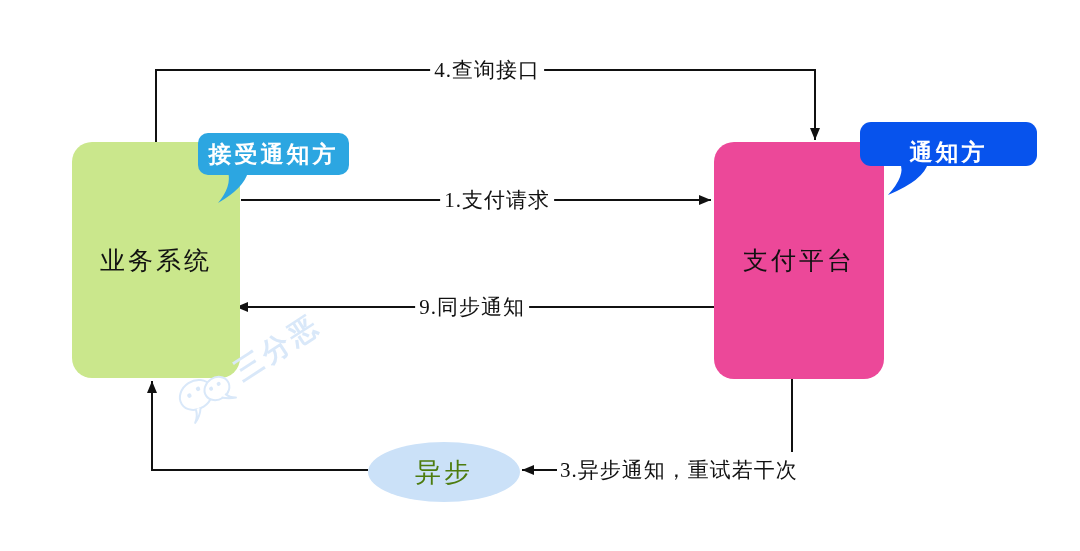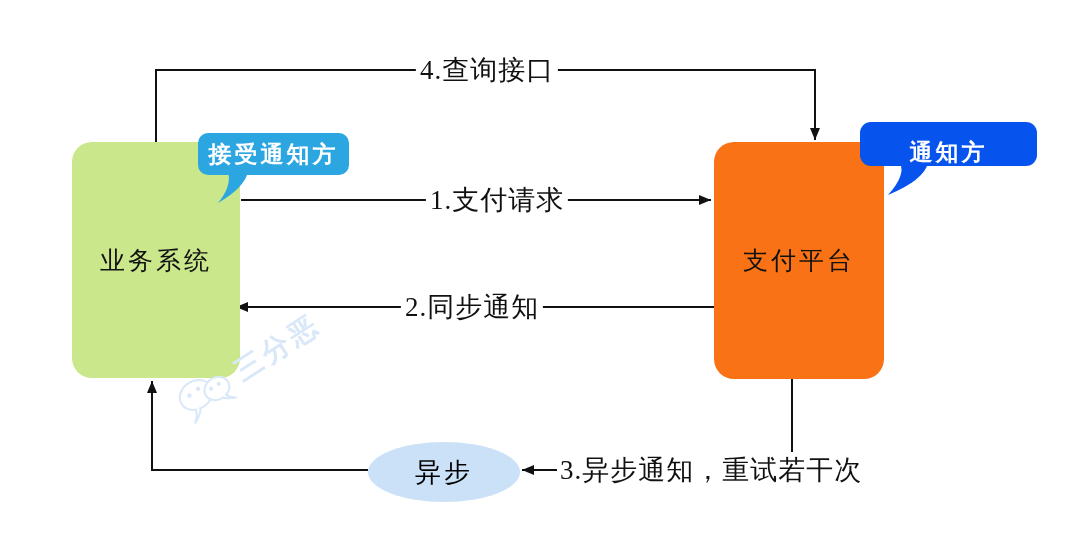--- a/index.html
+++ b/index.html
@@ -14,21 +14,21 @@
   .node-rect{border-radius:20px;}
   .node-business{left:72px;top:142px;width:168px;height:236px;background:#CAE78C;}
   .node-payment{left:714px;top:142px;width:170px;height:237px;background:#FDCB94;}
   .node-label{font-size:25px;letter-spacing:3px;color:#111;}
   .node-ellipse{left:368px;top:442px;width:152px;height:60px;border-radius:50%;background:#CBE1F8;}
   .node-ellipse .node-label{font-size:26px;}
 
   
   .edge-label{
     position:absolute;transform:translate(-50%,-50%);background:#ffffff;
-    padding:0 4px;font-size:27px;white-space:nowrap;letter-spacing:1px;color:#111;z-index:5;
+    padding:0 4px;font-size:21px;white-space:nowrap;letter-spacing:1px;color:#111;z-index:5;
   }
   .edge-label.left-anchored{transform:translateY(-50%);background:transparent;}
 
   
   .bubble{position:absolute;display:flex;align-items:center;justify-content:center;z-index:8;}
   .bubble-body-receiver{left:198px;top:133px;width:151px;height:42px;border-radius:10px;background:#2CA6E1;color:#2CA6E1;}
   .bubble-body-notifier{left:860px;top:122px;width:177px;height:44px;border-radius:11px;background:#0753ED;color:#0753ED;}
   .bubble-text{font-size:23px;font-weight:bold;color:#ffffff;letter-spacing:3px;}
   .bubble-tail{position:absolute;z-index:7;}
   .tail-receiver{left:216px;top:172px;}
@@ -77,30 +77,30 @@
 
     <path d="M792,379 L792,452" fill="none" stroke="#111" stroke-width="2"></path>
     <path d="M557,470 L522,470" fill="none" stroke="#111" stroke-width="2" marker-end="url(#arrow)"></path>
 
     <path d="M368,470 L152,470 L152,381" fill="none" stroke="#111" stroke-width="2" marker-end="url(#arrow)"></path>
   </svg>
 
   <div class="node node-rect node-business" style="background-color: rgb(202, 231, 140); color: rgb(202, 231, 140);">
     <span class="node-label" style="color: rgb(17, 17, 17);">业务系统</span>
   </div>
-  <div class="node node-rect node-payment" style="background-color: #f97316; color: rgb(253, 203, 148);">
+  <div class="node node-rect node-payment" style="background-color: #ec4899; color: rgb(253, 203, 148);">
     <span class="node-label" style="color: rgb(17, 17, 17);">支付平台</span>
   </div>
   <div class="node node-ellipse" style="background-color: rgb(203, 225, 248); color: rgb(203, 225, 248);">
-    <span class="node-label" style="color: #000000;">异步</span>
+    <span class="node-label" style="color: #4d7c0f;">异步</span>
   </div>
 
   <span class="edge-label" style="left:487px;top:70px;">4.查询接口</span>
   <span class="edge-label" style="left:477px;top:200px;margin-left:20px;">1.支付请求</span>
-  <span class="edge-label" style="left:472px;top:307px;">2.同步通知</span>
+  <span class="edge-label" style="left:472px;top:307px;">9.同步通知</span>
   <span class="edge-label left-anchored" style="left:556px;top:470px;font-family:Liberation Serif, serif;">3.异步通知，重试若干次</span>
 
   <div class="bubble bubble-body-receiver" style="background-color: rgb(44, 166, 225); color: rgb(44, 166, 225);">
     <span class="bubble-text" style="color: rgb(255, 255, 255);">接受通知方</span>
   </div>
   <svg class="bubble-tail tail-receiver" width="44" height="34" viewBox="0 0 44 34">
     <path d="M32,0 Q28,16 2,31 Q16,14 12,0 Z" fill="#2CA6E1"></path>
   </svg>
 
   <div class="bubble bubble-body-notifier" style="background-color: rgb(7, 83, 237); color: rgb(7, 83, 237);">

